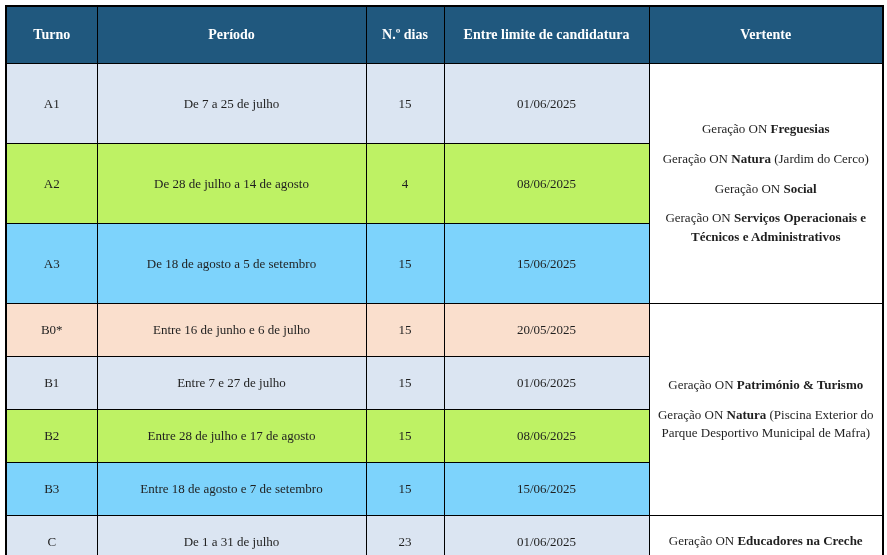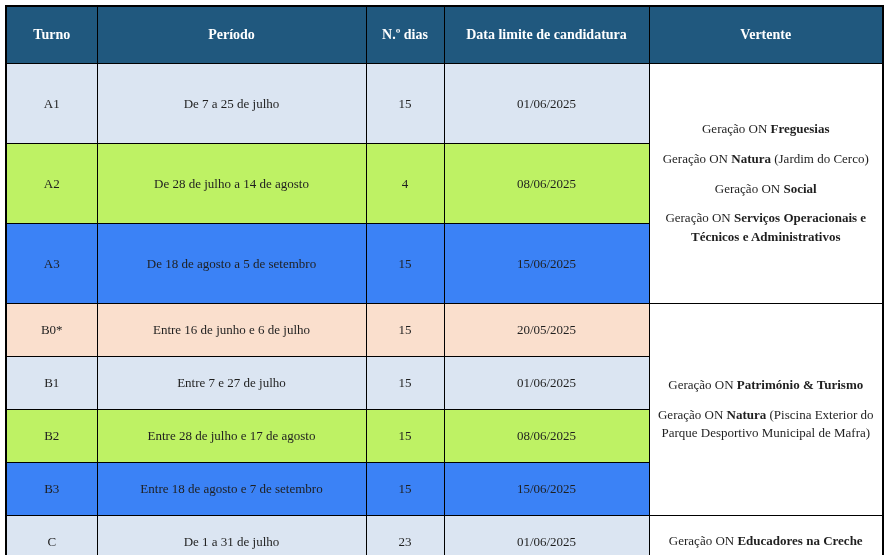--- a/index.html
+++ b/index.html
@@ -41,21 +41,21 @@
     color: #ffffff;
     font-weight: bold;
     font-size: 14px;
     height: 52px;
     line-height: 1.35;
   }
   tr.r-tall  { height: 80px; }
   tr.r-short { height: 53px; padding-left: 8px; }
   .c-blue   { background: #DBE5F2; }
   .c-green  { background: #bef264; margin-top: 36px; }
-  .c-yellow { background: #3b82f6; }
+  .c-yellow { background: #7dd3fc; }
   .c-peach  { background: #FADFCD; }
   td.vertente {
     background: #ffffff;
     font-size: 13px;
     line-height: 1.45;
     padding: 6px 8px;
   }
   td.vertente p { margin: 11px 0; }
   td.vertente b { font-weight: bold; }
   .footnote {
@@ -83,21 +83,21 @@
       <col style="width:269px">
       <col style="width:78px">
       <col style="width:205px">
       <col style="width:234px">
     </colgroup>
     <thead>
       <tr>
         <th>Turno</th>
         <th>Período</th>
         <th>N.º dias</th>
-        <th>Data limite de candidatura</th>
+        <th>Entre limite de candidatura</th>
         <th>Vertente</th>
       </tr>
     </thead>
     <tbody>
       <tr class="r-tall">
         <td class="c-blue">A1</td>
         <td class="c-blue">De 7 a 25 de julho</td>
         <td class="c-blue">15</td>
         <td class="c-blue">01/06/2025</td>
         <td class="vertente" rowspan="3">

